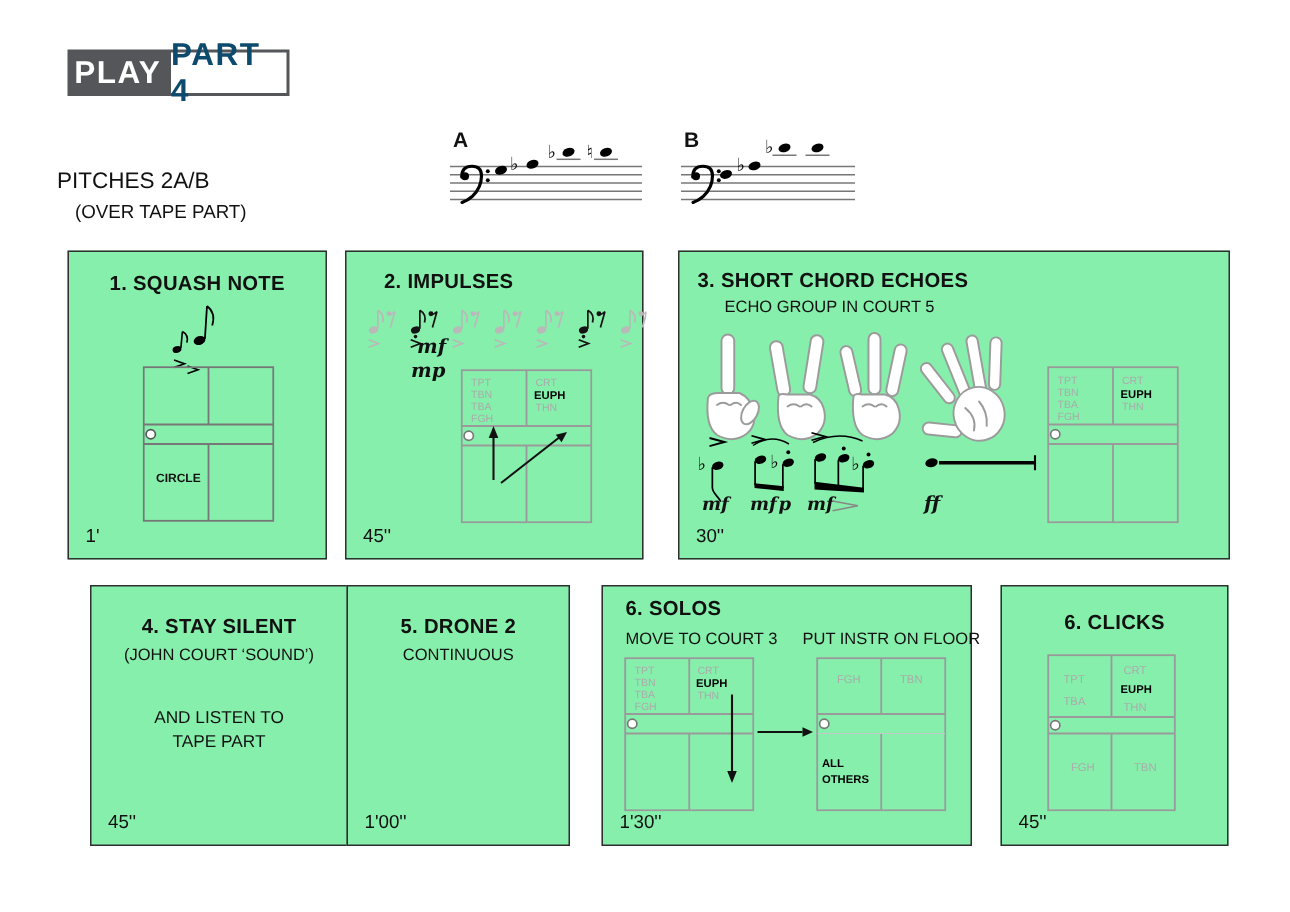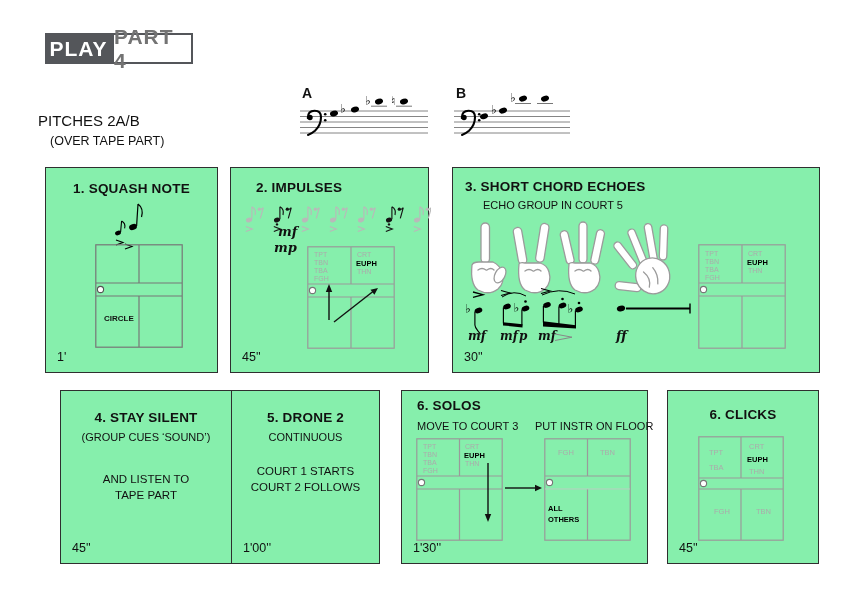--- a/index.html
+++ b/index.html
@@ -25,21 +25,21 @@
   .dynsvg{font-family:"DejaVu Serif",serif;font-style:italic;font-weight:bold;font-size:12px;fill:#111;}
 </style>
 </head>
 <body>
 
 <div class="page">
 
   <div class="abs brand-play" style="left:45px;top:33px;width:67px;height:31px;background:#54565a;color:#ffffff;">
     <span>PLAY</span>
   </div>
-  <div class="abs brand-play" style="left:112px;top:33px;width:77px;height:27px;border:2px solid #54565a;background:#fff;color:#737373;">
+  <div class="abs brand-play" style="left:112px;top:33px;width:77px;height:27px;border:2px solid #54565a;background:#fff;color:#0c4a6e;">
     <span>PART 4</span>
   </div>
 
   <div class="t" style="left:38px;top:112px;font-size:15px;">PITCHES 2A/B</div>
   <div class="t" style="left:50px;top:134px;font-size:12.5px;">(OVER TAPE PART)</div>
 
   <svg class="abs" style="left:296px;top:84px;" width="134" height="54" viewBox="0 0 134 54">
     <text class="stafflabel" x="6" y="14">A</text>
     <g stroke="#777" stroke-width="0.9">
       <line x1="4" y1="27" x2="132" y2="27"></line>
@@ -265,35 +265,31 @@
       <text class="cl" x="7" y="36">FGH</text>
       <text class="cl" x="50" y="12">CRT</text>
       <text class="clb" x="49" y="21">EUPH</text>
       <text class="cl" x="50" y="29">THN</text>
     </svg>
     <div class="duration">30''</div>
   </div>
 
   <div class="box" style="left:60px;top:390px;width:170px;height:172px;">
     <div class="tc box-title" style="top:19px;">4. STAY SILENT</div>
-    <div class="tc sub" style="top:40px;">(GROUP CUES ‘SOUND’)</div>
+    <div class="tc sub" style="top:40px;">(JOHN COURT ‘SOUND’)</div>
     <div class="tc body-txt" style="top:80px;">
       <div>AND LISTEN TO</div>
       <div>TAPE PART</div>
     </div>
     <div class="duration">45''</div>
   </div>
 
   <div class="box" style="left:231px;top:390px;width:147px;height:172px;">
     <div class="tc box-title" style="top:19px;">5. DRONE 2</div>
     <div class="tc sub" style="top:40px;">CONTINUOUS</div>
-    <div class="tc body-txt" style="top:72px;">
-      <div>COURT 1 STARTS</div>
-      <div>COURT 2 FOLLOWS</div>
-    </div>
     <div class="duration">1'00''</div>
   </div>
 
   <div class="box" style="left:401px;top:390px;width:245px;height:172px;">
     <div class="t box-title" style="left:15px;top:7px;">6. SOLOS</div>
     <div class="t sub" style="left:15px;top:29px;">MOVE TO COURT 3</div>
     <div class="t sub" style="left:133px;top:29px;">PUT INSTR ON FLOOR</div>
 
     <svg class="abs" style="left:14px;top:47px;" width="87" height="103" viewBox="0 0 87 103">
       <g stroke="#9a9a9a" fill="none" stroke-width="1.2">

